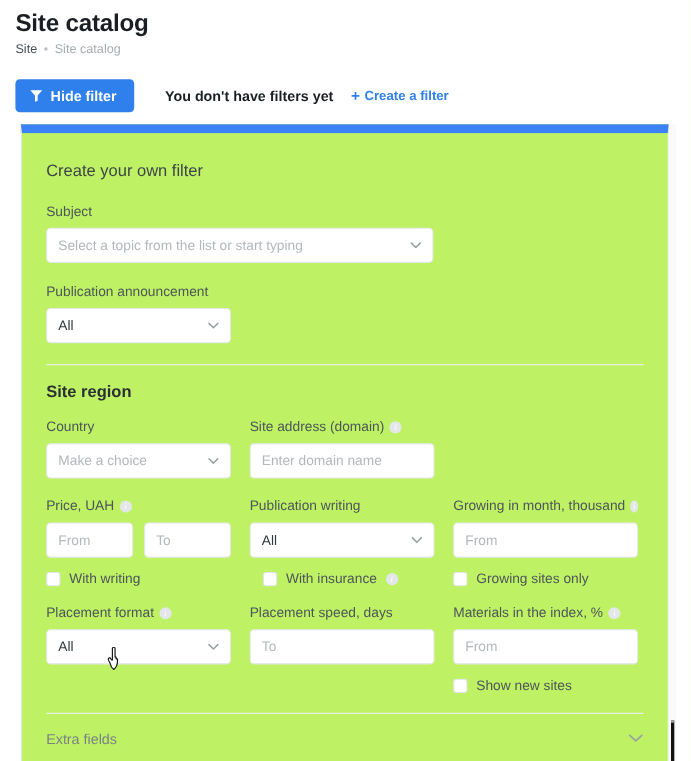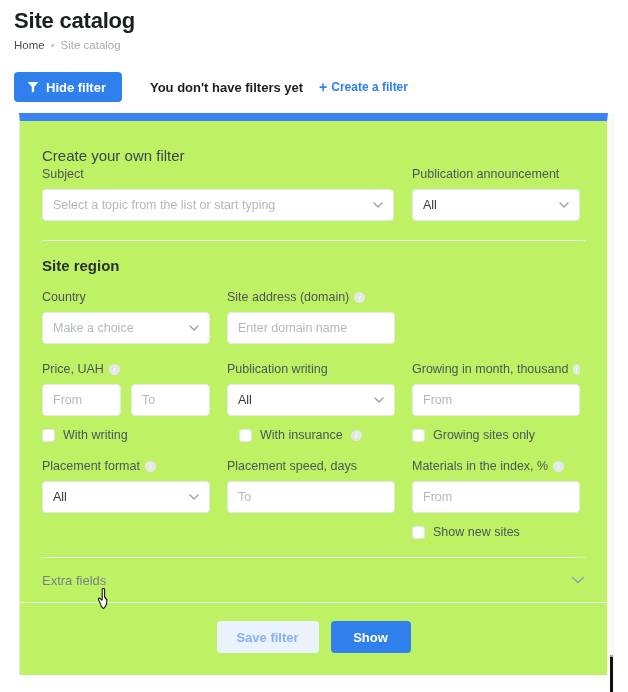--- a/index.html
+++ b/index.html
@@ -256,21 +256,21 @@
     height: 24px;
     pointer-events: none;
   }
 </style>
 </head>
 <body>
 
 <div class="page-header">
   <h1 class="page-title">Site catalog</h1>
   <div class="breadcrumb">
-    <span class="crumb-home">Home</span>
+    <span class="crumb-home">Site</span>
     <span class="crumb-sep">•</span>
     <span class="crumb-current">Site catalog</span>
   </div>
 </div>
 
 <div class="filter-bar">
   <button class="hide-filter-btn">
     <span>
       <svg class="funnel-icon" width="12" height="12" viewBox="0 0 12 12" aria-hidden="true">
         <path d="M0.6 1 H11.4 L7.2 5.8 V10.6 L4.8 11.6 V5.8 Z" fill="#ffffff"></path>
@@ -283,21 +283,21 @@
     <span class="plus-icon">+</span>
     <span>Create a filter</span>
   </a>
 </div>
 
 <div class="filter-card">
   <div class="card-body">
 
     <div class="card-heading">Create your own filter</div>
 
-    <div class="row" style="gap:18px;">
+    <div class="row" style="margin-top:18px; gap:18px;flex-direction:column;">
       <div class="col" style="width:352px;">
         <span class="field-label">Subject</span>
         <div class="control select" style="margin-top:7px;gap:17px;">
           <span class="ph">Select a topic from the list or start typing</span>
           <span>
             <svg class="chevron" width="10" height="6" viewBox="0 0 10 6" aria-hidden="true">
               <path d="M1 1 L5 5 L9 1" fill="none" stroke="#9aa0a6" stroke-width="1.4" stroke-linecap="round" stroke-linejoin="round"></path>
             </svg>
           </span>
         </div>

